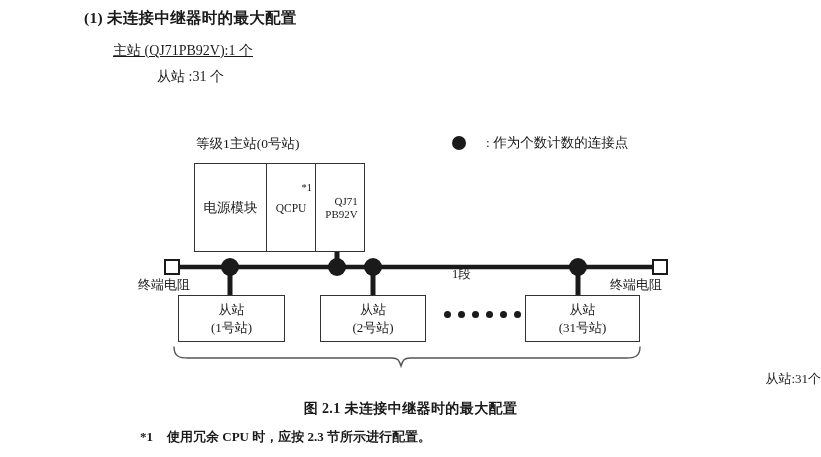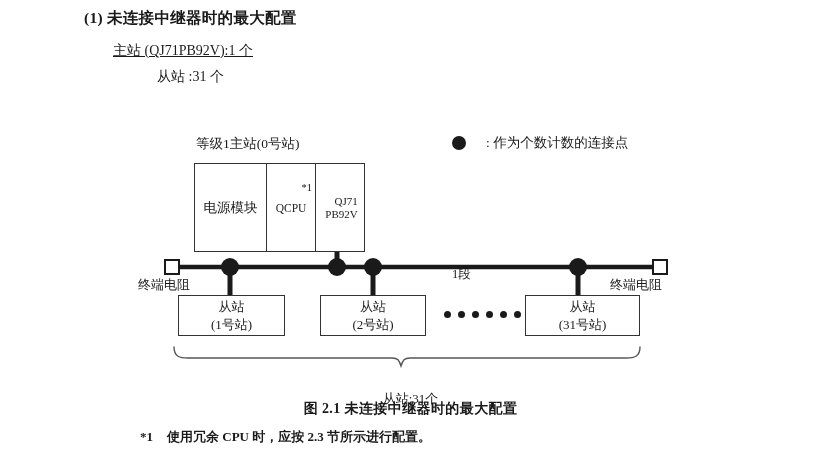--- a/index.html
+++ b/index.html
@@ -133,21 +133,21 @@
     left: 610px;
     top: 276px;
     font-size: 13px;
     white-space: nowrap;
   }
 
   
   .slave-box {
     position: absolute;
     top: 295px;
-    height: 41px;
+    height: 47px;
     border: 1.5px solid #333;
     box-sizing: border-box;
     background: #fff;
     display: flex;
     flex-direction: column;
     align-items: center;
     justify-content: center;
     font-size: 13px;
     line-height: 1.32;
     white-space: nowrap;
@@ -169,24 +169,23 @@
     height: 7px;
     border-radius: 50%;
     background: #1a1a1a;
     display: block;
   }
 
   #brace-label {
     left: 0px;
     top: 370px;
     width: 821px;
-    text-align: center;
-    font-size: 13px;
-    white-space: nowrap;
-    margin-top: 20px;
+    text-align: right;
+    font-size: 13px;
+    white-space: nowrap;
   }
 
   
   #fig-caption {
     left: 0px;
     top: 400px;
     width: 821px;
     text-align: center;
     font-size: 14px;
     font-weight: bold;

